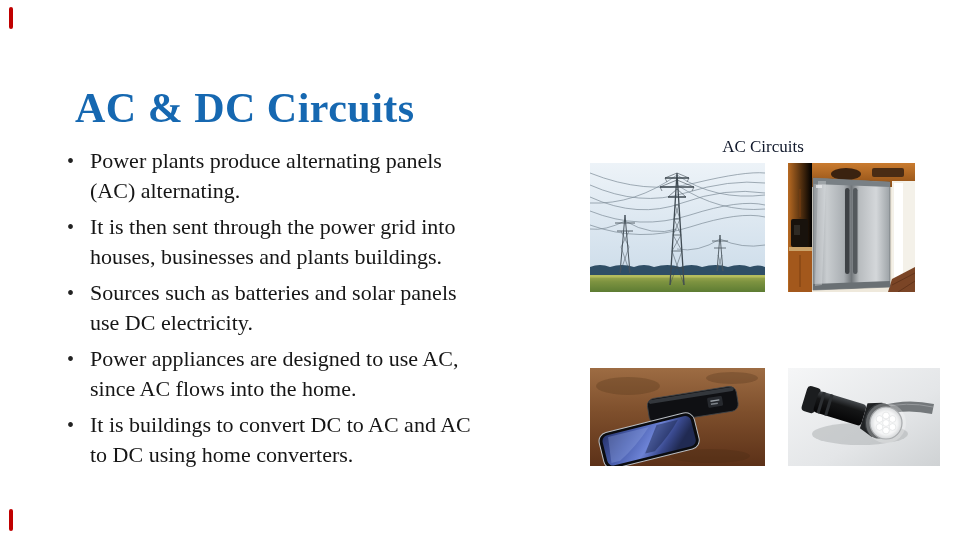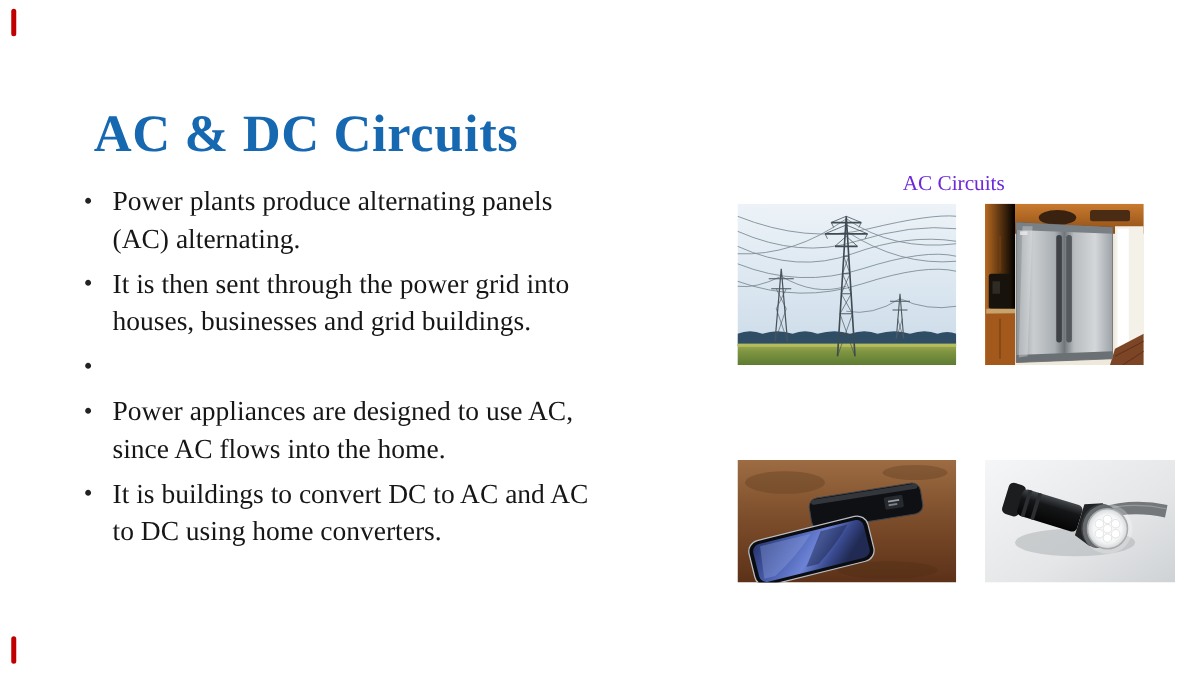--- a/index.html
+++ b/index.html
@@ -23,21 +23,21 @@
   .bullets { position:absolute; left:67px; top:146px; width:485px; }
   .bullet { display:flex; margin-bottom:6px; color:#161616; }
   .bullet .marker {
     flex:none; width:23px; font-size:20px; line-height:30px; color:#222;
   }
   .bullet .lines { font-size:22px; line-height:30px; }
   .bullet .lines span { display:block; }
 
   .panel-label {
     position:absolute; left:585px; width:356px; text-align:center;
-    font-size:17px; color:#6d28d9; line-height:20px;
+    font-size:17px; color:#0f172a; line-height:20px;
   }
   .panel-label.ac { top:137px; }
   .panel-label.dc { top:341px; }
 
   figure.photo { position:absolute; margin:0; padding:0; line-height:0; }
   figure.photo svg { display:block; }
   .photo-powerlines { left:590px; top:163px; }
   .photo-fridge     { left:788px; top:163px; }
   .photo-phones     { left:590px; top:368px; }
   .photo-flashlight { left:788px; top:368px; }
@@ -57,25 +57,29 @@
       <span class="marker">•</span>
       <span class="lines">
         <span>Power plants produce alternating panels</span>
         <span>(AC) alternating.</span>
       </span>
     </div>
     <div class="bullet">
       <span class="marker">•</span>
       <span class="lines">
         <span>It is then sent through the power grid into</span>
-        <span>houses, businesses and grid buildings.</span>
-      </span>
-    </div>
-    <div class="bullet">
-      <span class="marker">•</span>
+        <span>houses, businesses and plants buildings.</span>
+      </span>
+    </div>
+    <div class="bullet">
+      <span class="marker">•</span>
+      <span class="lines">
+        <span>Sources such as batteries and solar panels</span>
+        <span>use DC electricity.</span>
+      </span>
     </div>
     <div class="bullet">
       <span class="marker">•</span>
       <span class="lines">
         <span>Power appliances are designed to use AC,</span>
         <span>since AC flows into the home.</span>
       </span>
     </div>
     <div class="bullet">
       <span class="marker">•</span>

